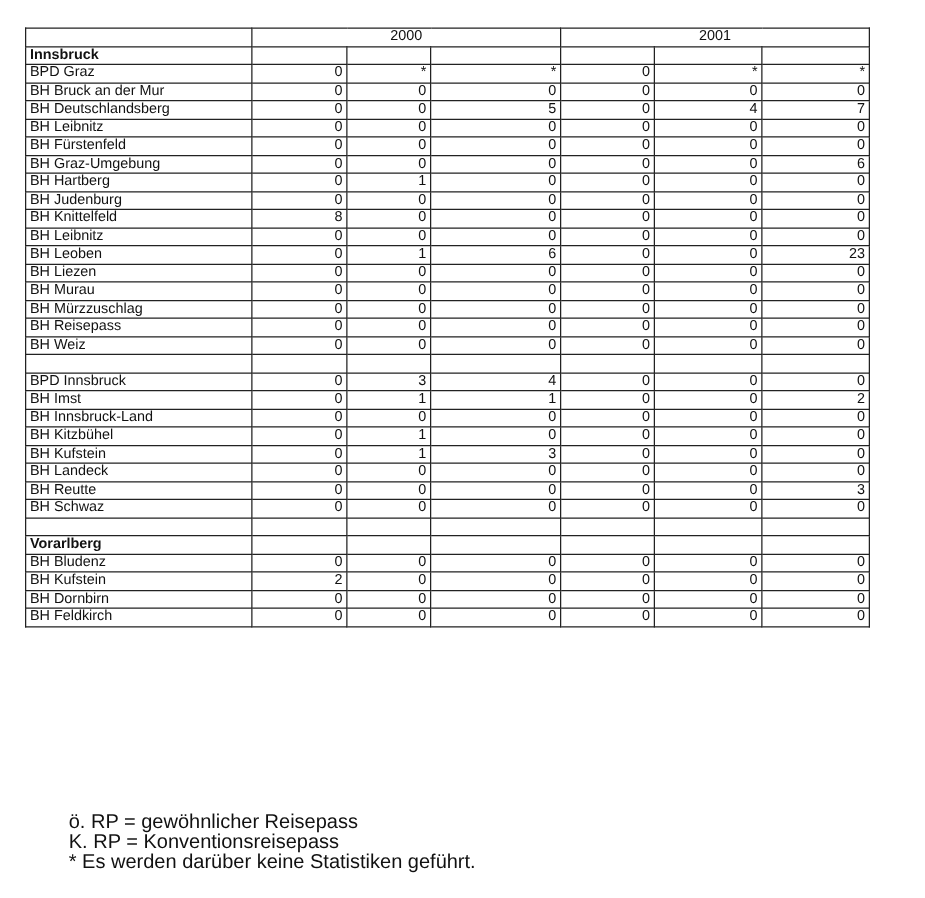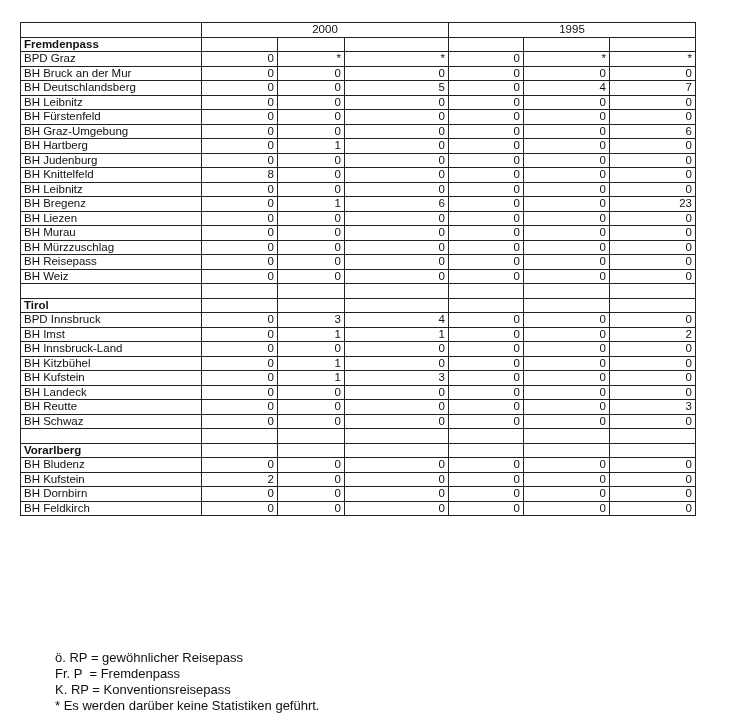--- a/index.html
+++ b/index.html
@@ -8,44 +8,44 @@
   table.stats { position: absolute; left: 20px; top: 22px; border-collapse: collapse;
                 table-layout: fixed; font-size: 11.5px; line-height: 13px; border-radius: 25px; }
   table.stats td { border: 1px solid #222; padding: 0 3px; height: 14.5px; overflow: hidden;
                    white-space: nowrap; box-sizing: border-box; }
   td.name { text-align: left; }
   td.num { text-align: right; }
   td.hdr { text-align: center; }
   td.region { font-weight: bold; }
   col.c0 { width: 181px; } col.c1 { width: 76px; } col.c2 { width: 67px; } col.c3 { width: 104px; }
   col.c4 { width: 75px; } col.c5 { width: 86px; } col.c6 { width: 86px; }
-  .legend { position: absolute; left: 55px; top: 650px; font-size: 13px; line-height: 16px; }
+  .legend { position: absolute; left: 55px; top: 650px; font-size: 16px; line-height: 16px; }
   .legend div { white-space: pre; }
 </style>
 </head>
 <body>
 
 <table class="stats">
   <colgroup>
     <col class="c0">
       <col class="c1">
       <col class="c2">
       <col class="c3">
     <col class="c4">
       <col class="c5">
       <col class="c6">
   </colgroup>
   <tbody id="tbody">
     <tr>
       <td></td>
       <td class="hdr" colspan="3">2000</td>
-      <td class="hdr" colspan="3">1995</td>
+      <td class="hdr" colspan="3">2001</td>
     </tr>
   <tr>
-        <td class="name region">Fremdenpass</td>
+        <td class="name region">Innsbruck</td>
         <td></td>
         <td></td>
         <td></td>
         <td></td>
         <td></td>
         <td></td>
       </tr>
       <tr>
         <td class="name">BPD Graz</td>
         <td class="num">0</td>
@@ -130,21 +130,21 @@
       <tr>
         <td class="name">BH Leibnitz</td>
         <td class="num">0</td>
         <td class="num">0</td>
         <td class="num">0</td>
         <td class="num">0</td>
         <td class="num">0</td>
         <td class="num">0</td>
       </tr>
       <tr>
-        <td class="name">BH Bregenz</td>
+        <td class="name">BH Leoben</td>
         <td class="num">0</td>
         <td class="num">1</td>
         <td class="num">6</td>
         <td class="num">0</td>
         <td class="num">0</td>
         <td class="num">23</td>
       </tr>
       <tr>
         <td class="name">BH Liezen</td>
         <td class="num">0</td>
@@ -185,29 +185,20 @@
         <td class="name">BH Weiz</td>
         <td class="num">0</td>
         <td class="num">0</td>
         <td class="num">0</td>
         <td class="num">0</td>
         <td class="num">0</td>
         <td class="num">0</td>
       </tr>
       <tr>
         <td></td>
-        <td></td>
-        <td></td>
-        <td></td>
-        <td></td>
-        <td></td>
-        <td></td>
-      </tr>
-      <tr>
-        <td class="name region">Tirol</td>
         <td></td>
         <td></td>
         <td></td>
         <td></td>
         <td></td>
         <td></td>
       </tr>
       <tr>
         <td class="name">BPD Innsbruck</td>
         <td class="num">0</td>
@@ -332,16 +323,15 @@
         <td class="num">0</td>
         <td class="num">0</td>
         <td class="num">0</td>
         <td class="num">0</td>
       </tr>
     </tbody>
 </table>
 
 <div class="legend">
   <div>ö. RP = gewöhnlicher Reisepass</div>
-  <div>Fr. P  = Fremdenpass</div>
   <div>K. RP = Konventionsreisepass</div>
   <div>* Es werden darüber keine Statistiken geführt.</div>
 </div>
 
 </body></html>

